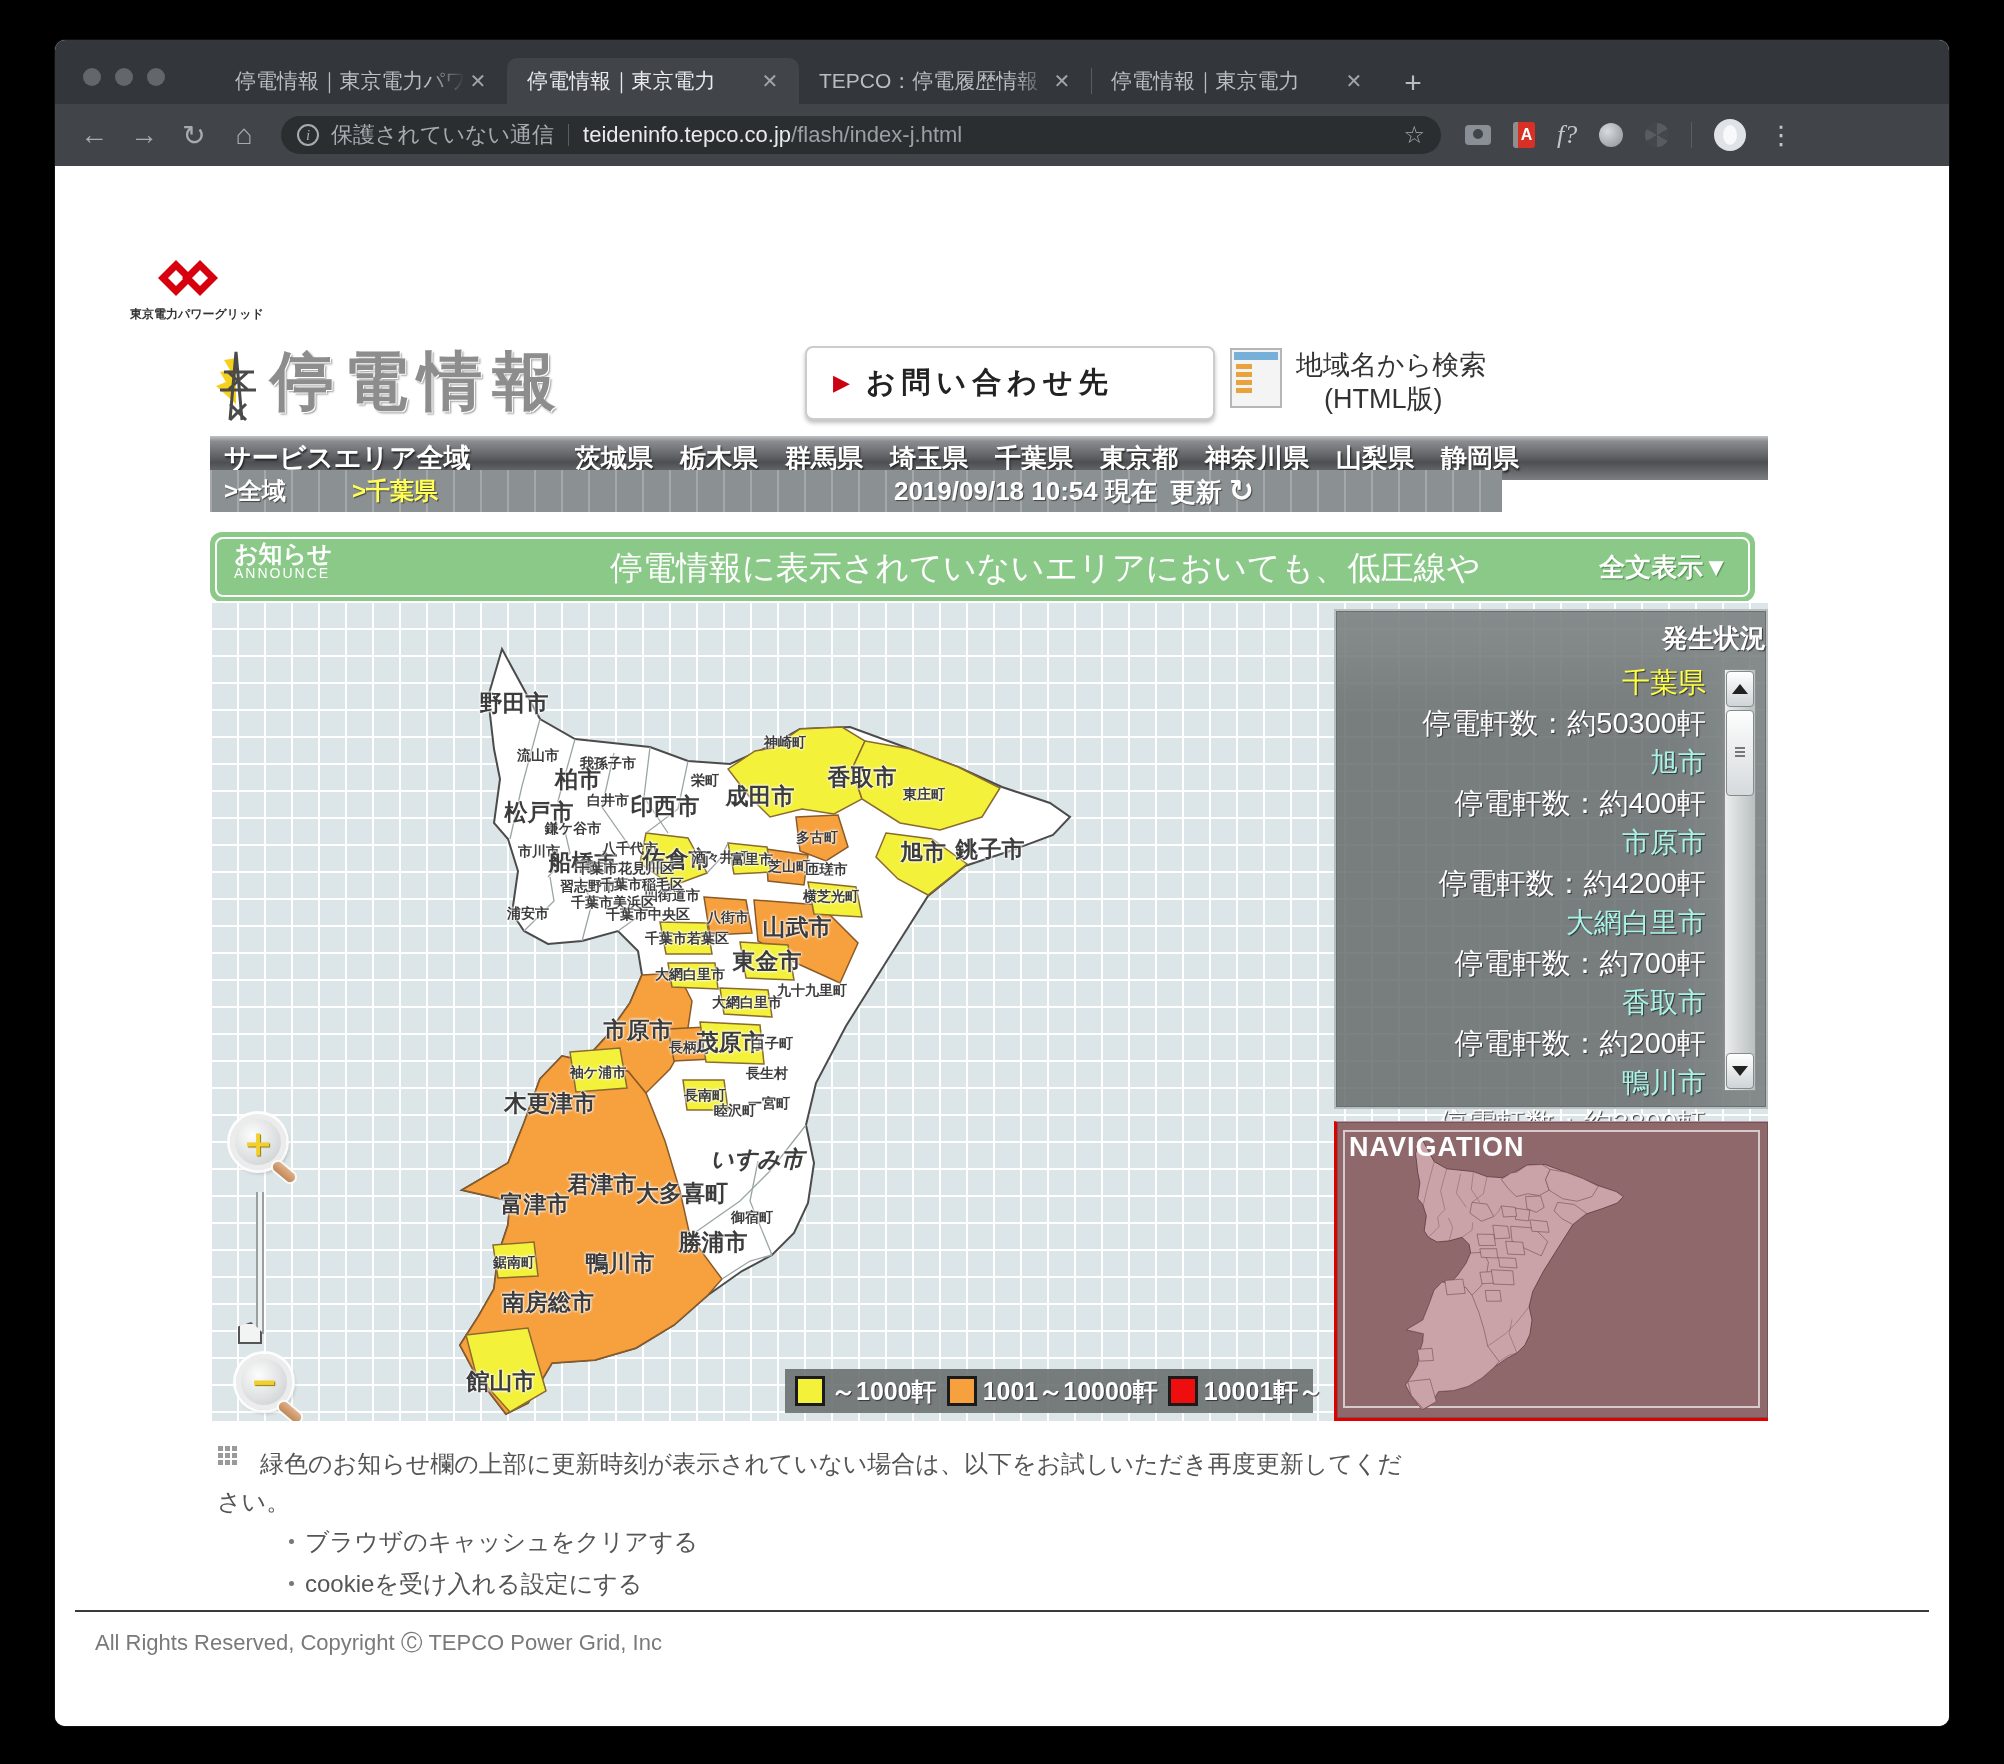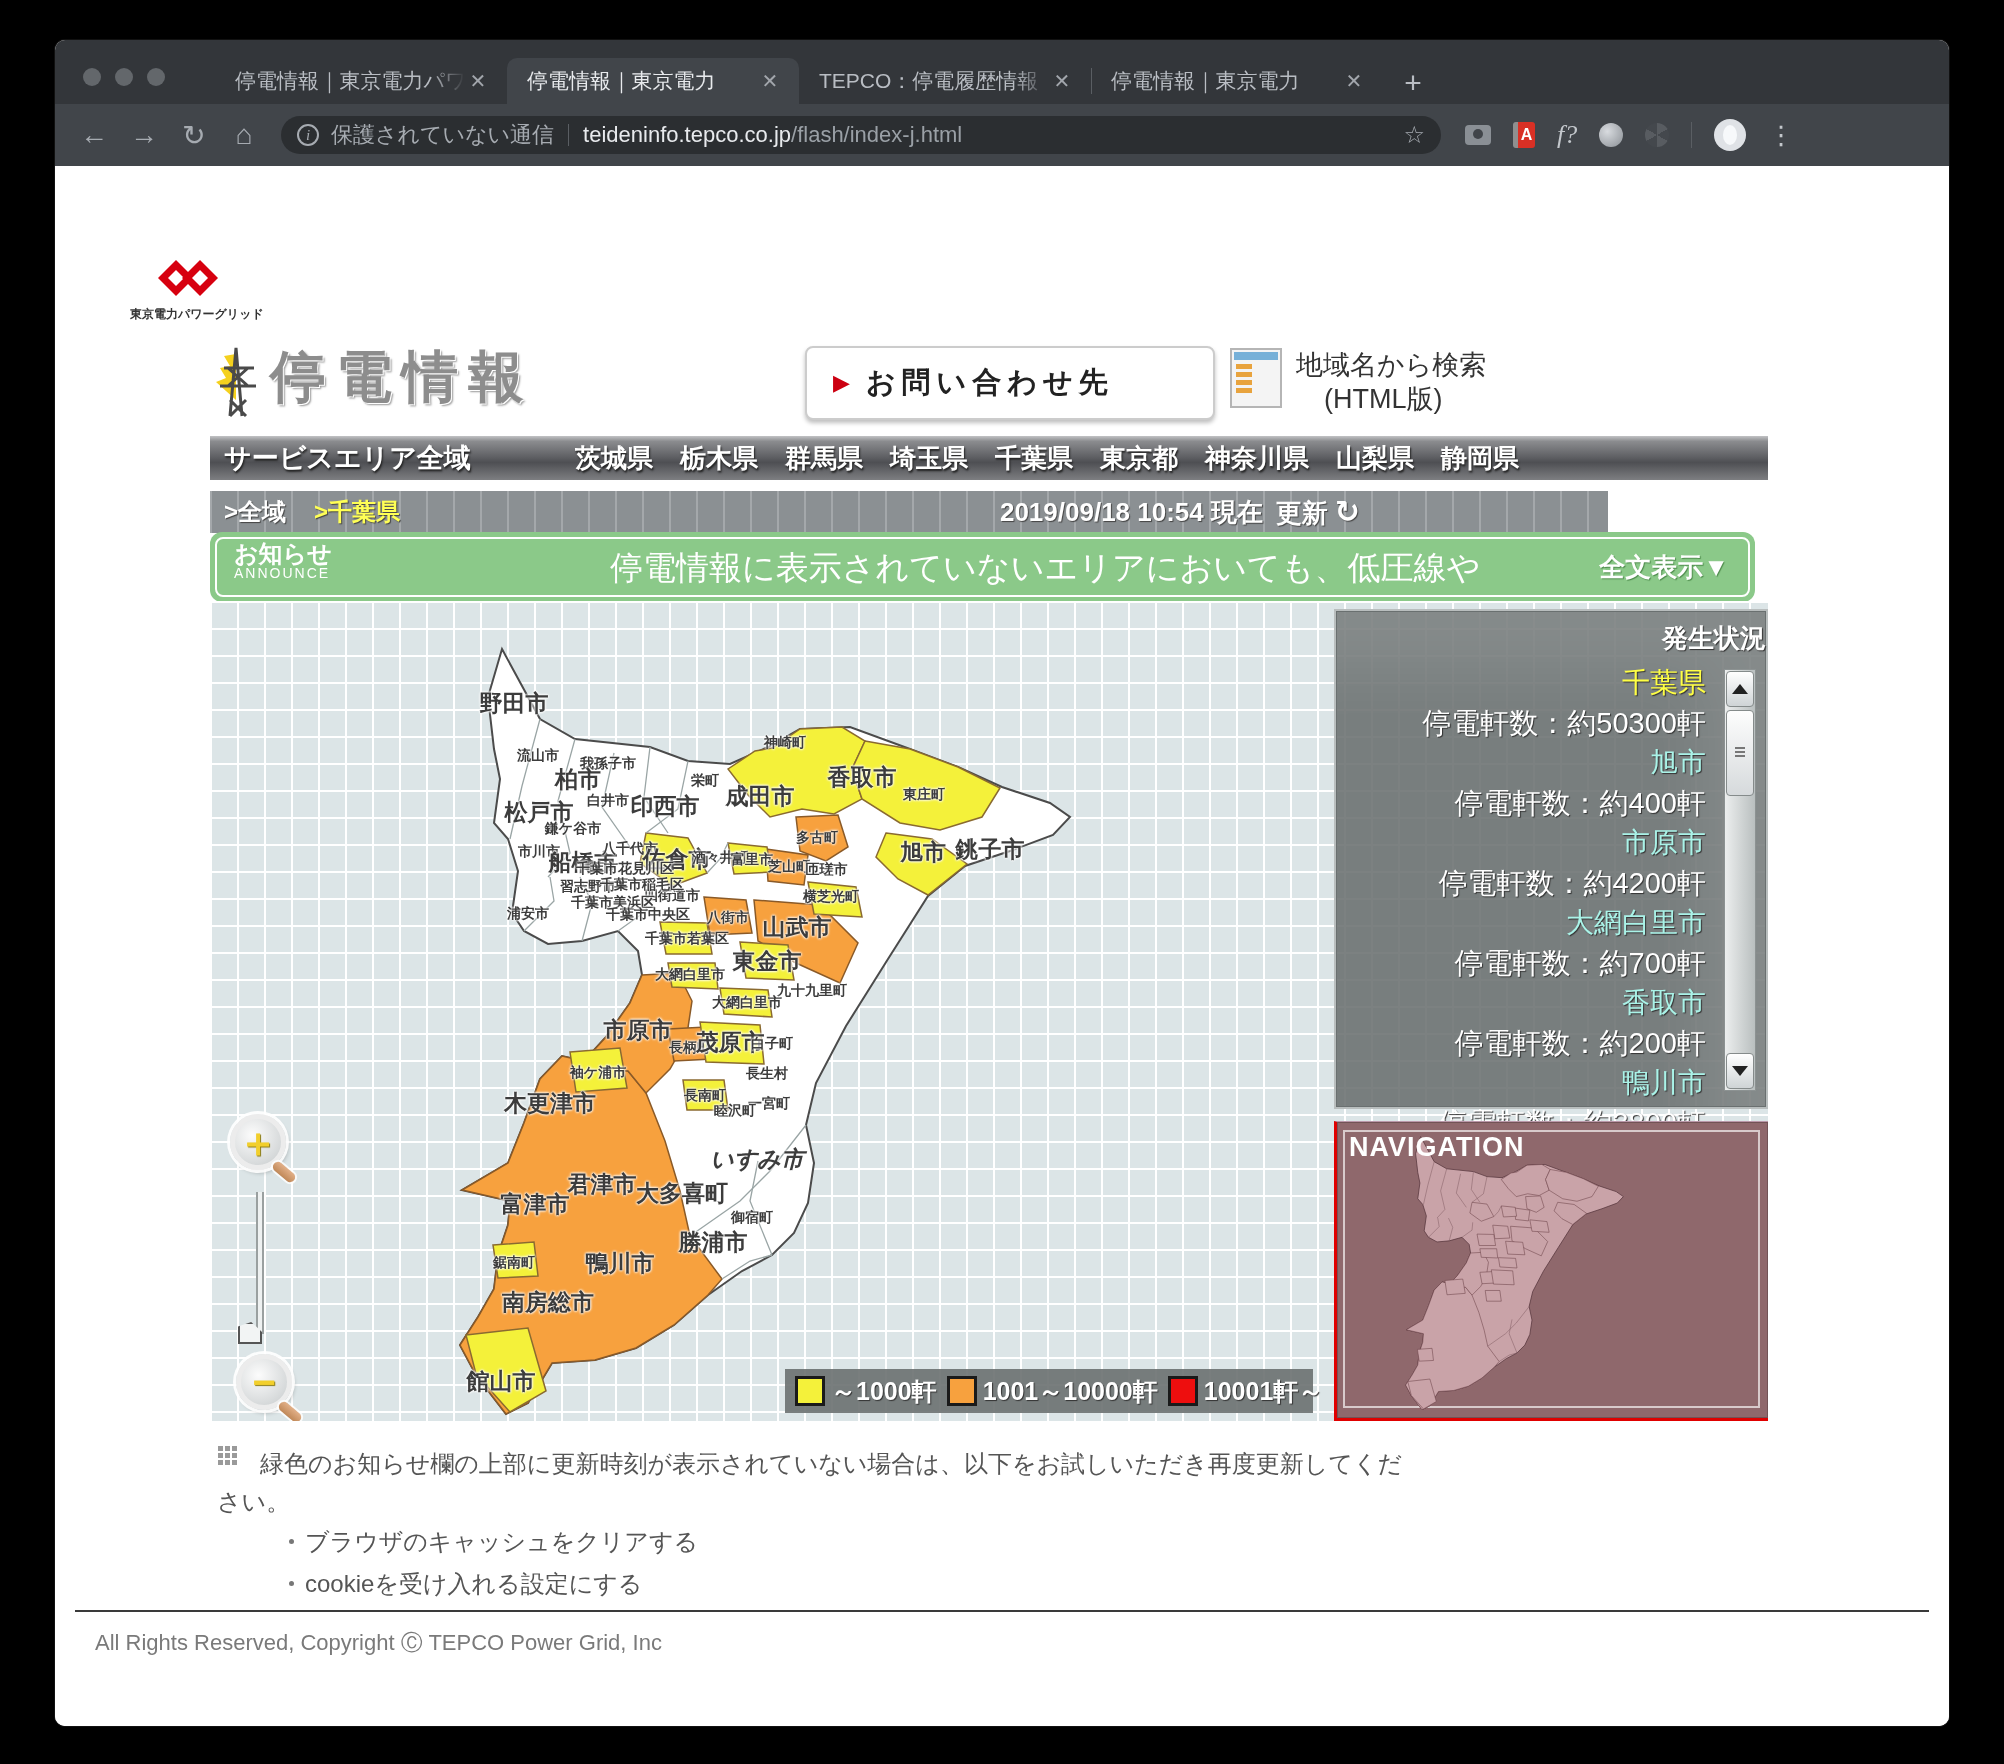--- a/index.html
+++ b/index.html
@@ -53,21 +53,21 @@
 
   
   .pagearea{position:absolute;left:0;top:126px;width:1894px;height:1560px;background:#fff;overflow:hidden;}
 
   .tpg-logo{left:75px;top:92px;width:120px;text-align:center;}
   .tpg-logo .mark{display:block;margin:0 auto;}
   .tpg-logo .lg-text{font-size:12px;font-weight:bold;color:#333;white-space:nowrap;}
 
   .site-title{left:155px;top:172px;display:flex;align-items:center;}
   .tower{margin-right:6px;}
-  .site-title .tt{font-size:56px;font-weight:bold;color:#8d8d8d;letter-spacing:10px;
+  .site-title .tt{font-size:64px;font-weight:bold;color:#8d8d8d;letter-spacing:10px;
     text-shadow:1px 1px 0 #fff,2px 2px 2px #999;}
 
   .contact-btn{left:750px;top:180px;width:410px;height:74px;background:#fff;border:2px solid #ccc;
     border-radius:8px;box-shadow:0 3px 4px rgba(0,0,0,.25);display:flex;align-items:center;padding-left:26px;cursor:pointer;}
   .contact-btn .arr{color:#cc0011;font-size:22px;margin-right:16px;}
   .contact-btn .cb-label{font-size:29px;font-weight:bold;color:#222;letter-spacing:6px;}
 
   .html-search{left:1175px;top:182px;display:flex;cursor:pointer;}
   .mini-win{width:52px;height:60px;background:#f4f4f4;border:2px solid #b5b5b5;position:relative;margin-right:14px;}
   .mini-win::before{content:"";position:absolute;left:2px;top:2px;right:2px;height:8px;background:#76b0d8;}
@@ -78,23 +78,23 @@
 
   
   .prefbar{left:155px;top:270px;width:1558px;height:44px;
     background:linear-gradient(180deg,#c2c3c5 0,#8b8c8f 12%,#5c5d61 50%,#4e4f53 60%,#7d7e81 100%);
     display:flex;align-items:center;color:#fff;}
   .prefbar .area-all{font-size:27px;font-weight:bold;margin-left:14px;text-shadow:1px 2px 2px #222;cursor:pointer;}
   .preflinks{position:absolute;left:365px;display:flex;gap:27px;}
   .preflink{font-size:26px;font-weight:bold;text-shadow:1px 2px 2px #222;cursor:pointer;white-space:nowrap;}
 
   
-  .crumbbar{left:155px;top:325px;width:1398px;height:42px;background:#8b9093;
+  .crumbbar{left:155px;top:304px;width:1292px;height:42px;background:#8b9093;
     background-image:repeating-linear-gradient(90deg,rgba(255,255,255,.22) 0 2px,transparent 2px 27px);
-    display:flex;align-items:center;color:#fff;}
+    display:flex;align-items:center;color:#fff;gap:38px;}
   .crumb{font-size:24px;font-weight:bold;margin-left:14px;text-shadow:1px 1px 1px #444;cursor:pointer;}
   .crumb.cur{color:#ffff55;}
   .stamp{position:absolute;right:345px;font-size:26px;font-weight:bold;text-shadow:1px 1px 1px #444;}
   .refresh{position:absolute;right:248px;font-size:26px;font-weight:bold;text-shadow:1px 1px 1px #444;cursor:pointer;}
   .refresh .ric{font-size:30px;}
 
   
   .announce{left:155px;top:366px;width:1545px;height:70px;background:#8bc989;border-radius:12px;position:absolute;}
   .announce .inner{position:absolute;inset:5px;border:2px solid #fff;border-radius:8px;}
   .ann-label{position:absolute;left:24px;top:10px;color:#fff;line-height:1;}

